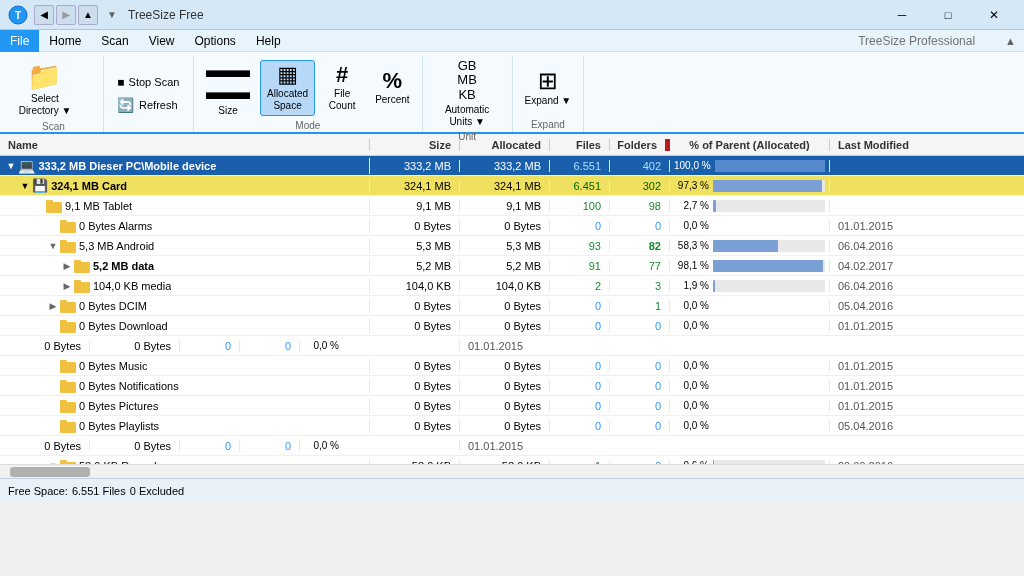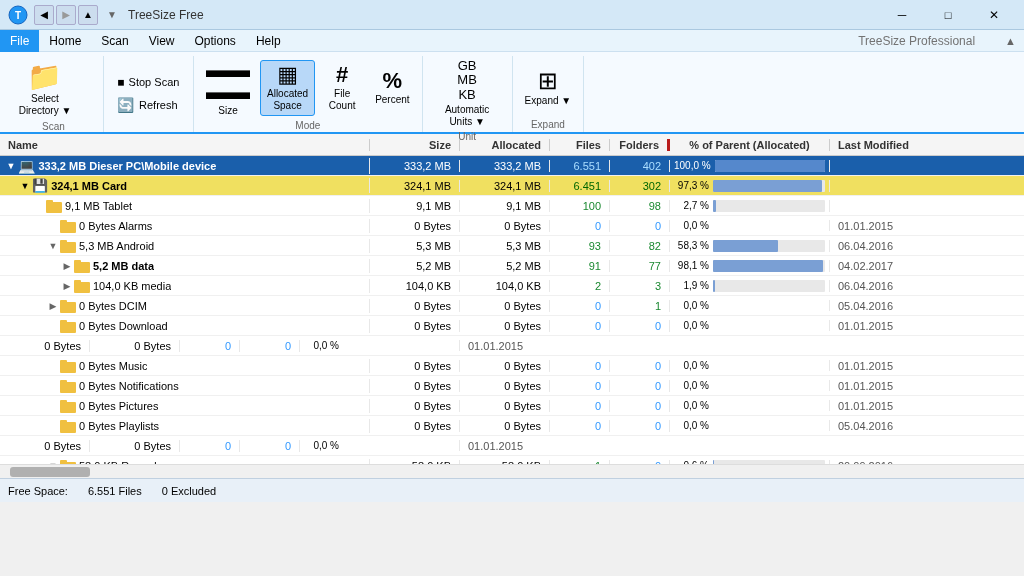--- a/index.html
+++ b/index.html
@@ -90,21 +90,21 @@
       height: 22px;
       align-items: center;
       font-size: 11px;
       font-weight: bold;
       color: #333;
     }
     .col-name { width: 370px; padding-left: 8px; border-right: 1px solid #ccc; }
     .col-size { width: 90px; text-align: right; padding-right: 8px; border-right: 1px solid #ccc; }
     .col-alloc { width: 90px; text-align: right; padding-right: 8px; border-right: 1px solid #ccc; }
     .col-files { width: 60px; text-align: right; padding-right: 8px; border-right: 1px solid #ccc; }
-    .col-folders { width: 60px; text-align: right; padding-right: 8px; border-right: 3px solid #b91c1c; }
+    .col-folders { width: 60px; text-align: right; padding-right: 8px; border-right: 5px solid #b91c1c; }
     .col-pct { width: 160px; text-align: center; border-right: 1px solid #ccc; }
     .col-modified { flex: 1; padding-left: 8px; }
 
     
     #tree-content {
       height: 308px;
       overflow-y: scroll;
       overflow-x: hidden;
       background: white;
     }
@@ -140,21 +140,21 @@
     #hscroll { height: 14px; background: #f0f0f0; border-top: 1px solid #ddd; display: flex; align-items: center; }
     #hscroll-thumb { width: 80px; height: 10px; background: #b0b0b0; border-radius: 3px; margin-left: 10px; }
 
     
     #statusbar {
       background: #e8f0f8;
       height: 24px;
       display: flex;
       align-items: center;
       padding: 0 8px;
-      gap: 20px;
+      gap: 4px;
       border-top: 1px solid #c0d0e0;
       font-size: 11px;
     }
   </style>
 </head>
 <body>
 
 <div id="titlebar">
   <svg width="20" height="20" viewBox="0 0 20 20" style="margin-right:6px">
     <circle cx="10" cy="10" r="9" fill="#2196f3" stroke="#1565c0" stroke-width="1"></circle>
@@ -350,21 +350,21 @@
         <span class="expander" style="color: rgb(102, 102, 102);">▼</span>
         <span style="display: inline-block; width: 16px; height: 14px; margin-right: 3px; position: relative;"><svg width="16" height="14" viewBox="0 0 16 14">
             <rect x="0" y="3" width="16" height="11" rx="1" fill="#f0c040"></rect>
             <rect x="0" y="1" width="7" height="4" rx="1" fill="#f0c040"></rect>
           </svg></span>
         <span style="overflow: hidden; text-overflow: ellipsis; white-space: nowrap;">5,3 MB  Android</span>
       </div>
       <div class="row-size">5,3 MB</div>
       <div class="row-alloc">5,3 MB</div>
       <div class="row-files" style="color: rgb(26, 136, 48);">93</div>
-      <div class="row-folders" style="color: rgb(26, 136, 48);">82</div>
+      <div class="row-folders" style="color: rgb(26, 136, 48); font-weight: bold;">82</div>
       <div class="row-pct">
         <span class="pct-text">58,3 %</span>
         <div class="pct-bar-bg">
           <div class="pct-bar-fill" style="width: 58%;"></div>
         </div>
       </div>
       <div class="row-modified">06.04.2016</div>
     </div>
     <div class="tree-row">
       <div class="row-name">

